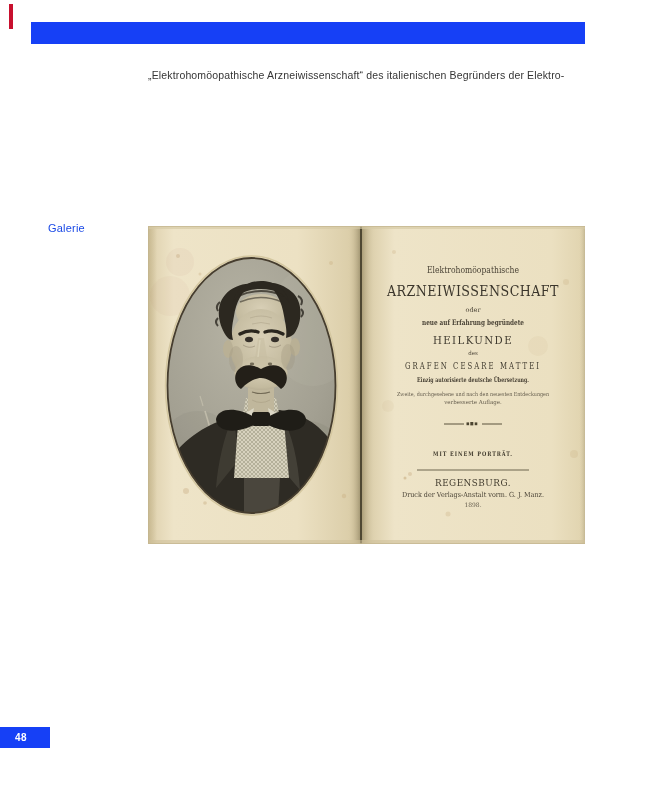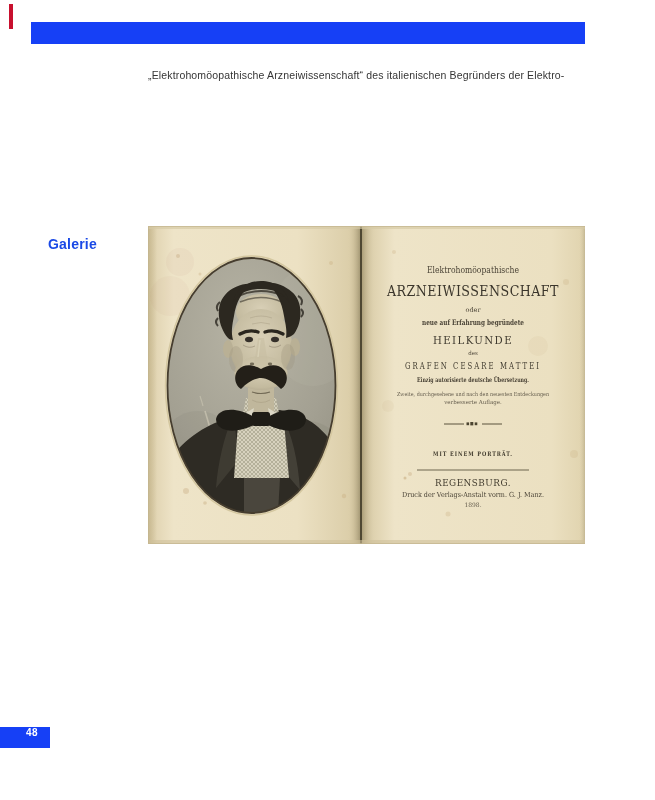--- a/index.html
+++ b/index.html
@@ -3,26 +3,26 @@
 <meta charset="utf-8">
 <style>
   html,body{margin:0;padding:0;background:#ffffff;}
   .page{position:relative;width:585px;height:800px;background:#ffffff;overflow:hidden;
         font-family:"Liberation Sans",sans-serif;}
   .red-mark{position:absolute;left:9px;top:4px;width:4px;height:25px;background:#c8102e;}
   .top-bar{position:absolute;left:31px;top:22px;width:577px;height:22px;background:#1640f6;}
   .caption{position:absolute;left:148px;top:66px;width:470px;font-size:10.5px;line-height:18.5px;
            color:#353535;letter-spacing:0.15px;}
   .caption .cap-line{display:block;white-space:nowrap;}
-  .gallery-label{position:absolute;left:48px;top:236px;font-size:14px;font-weight:bold;
+  .gallery-label{position:absolute;left:48px;top:222px;font-size:11px;font-weight:normal;
                  color:#1a49e6;letter-spacing:0.2px;}
   .book{position:absolute;left:148px;top:226px;width:460px;height:318px;}
   .footer-bar{position:absolute;left:0;top:727px;width:50px;height:21px;background:#1640f6;
-              box-sizing:border-box;display:flex;align-items:flex-start;justify-content:flex-end;
-              padding-right:12px;}
+              box-sizing:border-box;display:flex;align-items:center;justify-content:flex-end;
+              padding-right:23px;}
   .footer-bar .pagenum{color:#ffffff;font-size:10px;font-weight:bold;letter-spacing:0.5px;}
   .serif-txt{font-family:"DejaVu Serif","Liberation Serif",serif;}
 </style>
 </head>
 <body>
 
 <div class="page">
 
   <div class="red-mark"></div>
   <div class="top-bar"></div>

